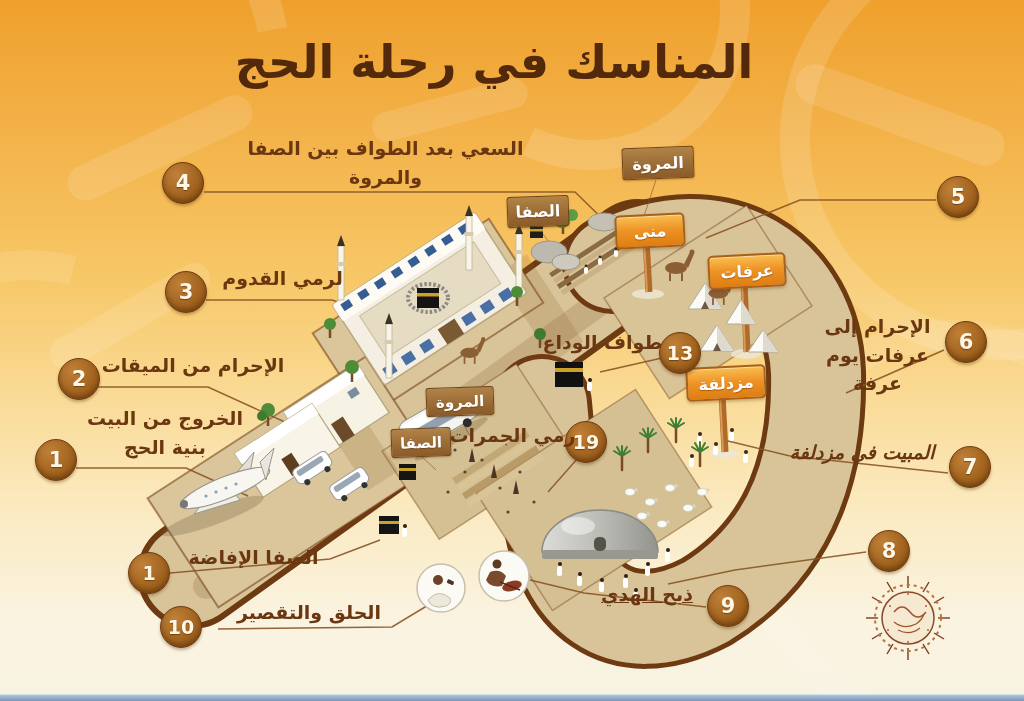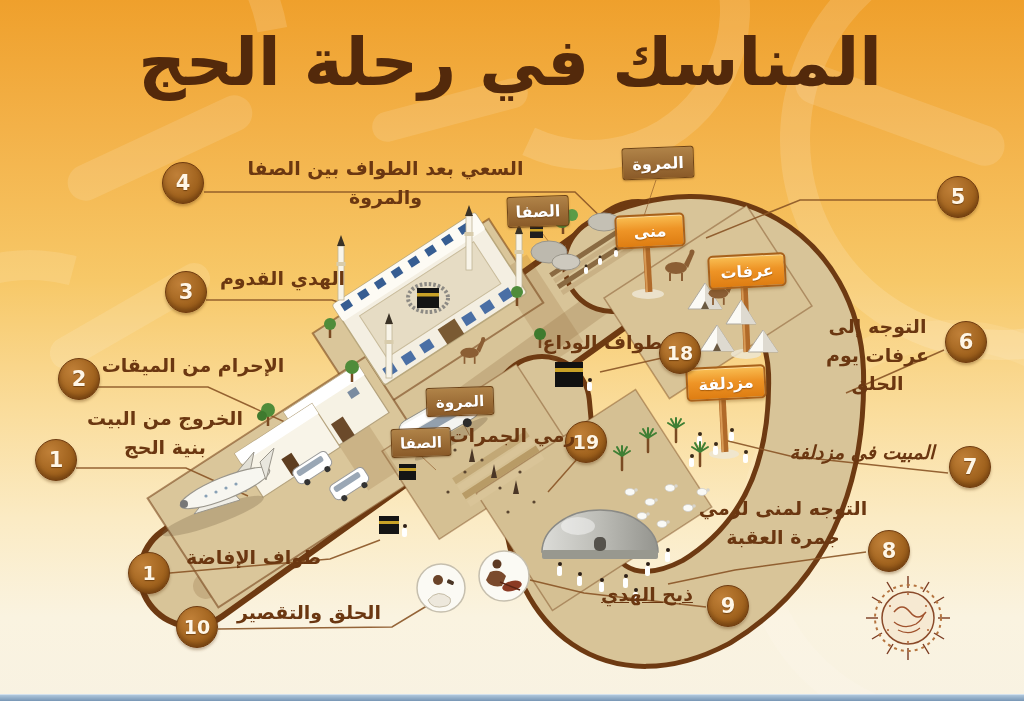--- a/index.html
+++ b/index.html
@@ -42,23 +42,23 @@
   .plate{
     position:absolute;display:flex;align-items:center;justify-content:center;
     background:linear-gradient(180deg,#B08348 0%,#8A5A28 100%);
     border:1px solid #6E4418;border-radius:3px;
     color:#FFFFFF;font-weight:700;font-size:15px;direction:rtl;
     text-shadow:0 1px 1px rgba(80,40,0,.45);
     box-shadow:0 1px 2px rgba(90,50,10,.35);
     transform:rotate(-2deg);
   }
   .title{
-    position:absolute;left:120px;top:8px;width:780px;height:108px;
+    position:absolute;left:104px;top:8px;width:780px;height:108px;
     display:flex;align-items:center;justify-content:center;
-    color:#53290B;font-weight:700;font-size:66px;direction:rtl;line-height:1.5;
+    color:#53290B;font-weight:700;font-size:46px;direction:rtl;line-height:1.5;
   }
   .bottom-strip{
     position:absolute;left:0;bottom:0;width:100%;height:6px;
     background:linear-gradient(180deg,#AEC6DB 0%,#7796B5 100%);
     border-top:1px solid #D2E0EC;
   }
 </style>
 </head>
 <body>
 
@@ -499,40 +499,39 @@
     </div>
   <div class="badge" style="left:949px;top:446px;">
       <span>7</span>
     </div>
   <div class="badge" style="left:868px;top:530px;">
       <span>8</span>
     </div>
   <div class="badge" style="left:707px;top:585px;">
       <span>9</span>
     </div>
-  <div class="badge two" style="left:176px;top:606px;">
+  <div class="badge two" style="left:160px;top:606px;">
       <span>10</span>
     </div>
   <div class="badge two" style="left:128px;top:552px;">
       <span>1</span>
     </div>
   <div class="badge two" style="left:565px;top:421px;">
       <span>19</span>
     </div>
   <div class="badge two" style="left:659px;top:332px;">
-      <span>18</span>
+      <span>13</span>
     </div>
 
   <div class="slabel" style="left:80px;top:404px;width:170px;">الخروج من البيت بنية الحج</div>
   <div class="slabel" style="left:98px;top:351px;width:190px;">الإحرام من الميقات</div>
-  <div class="slabel" style="left:210px;top:264px;width:145px;">الهدي القدوم</div>
-  <div class="slabel" style="left:208px;top:154px;width:355px;">السعي بعد الطواف بين الصفا والمروة</div>
-  <div class="slabel" style="left:800px;top:312px;width:155px;">التوجه إلى عرفات يوم الحلق</div>
+  <div class="slabel" style="left:210px;top:264px;width:145px;">لرمي القدوم</div>
+  <div class="slabel" style="left:208px;top:134px;width:355px;">السعي بعد الطواف بين الصفا والمروة</div>
+  <div class="slabel" style="left:800px;top:312px;width:155px;">الإحرام إلى عرفات يوم عرفة</div>
   <div class="slabel" style="left:772px;top:438px;width:180px;font-style:italic;">المبيت في مزدلفة</div>
-  <div class="slabel" style="left:698px;top:494px;width:170px;">التوجه لمنى لرمي جمرة العقبة</div>
   <div class="slabel" style="left:592px;top:580px;width:110px;text-decoration:underline;">ذبح الهدي</div>
   <div class="slabel" style="left:224px;top:598px;width:170px;">الحلق والتقصير</div>
-  <div class="slabel" style="left:176px;top:543px;width:155px;">طواف الإفاضة</div>
+  <div class="slabel" style="left:176px;top:543px;width:155px;">الصفا الإفاضة</div>
   <div class="slabel" style="left:440px;top:421px;width:145px;">رمي الجمرات</div>
   <div class="slabel" style="left:540px;top:328px;width:125px;">طواف الوداع</div>
 
   <div class="bottom-strip"></div>
 </div>
 
 </body></html>

